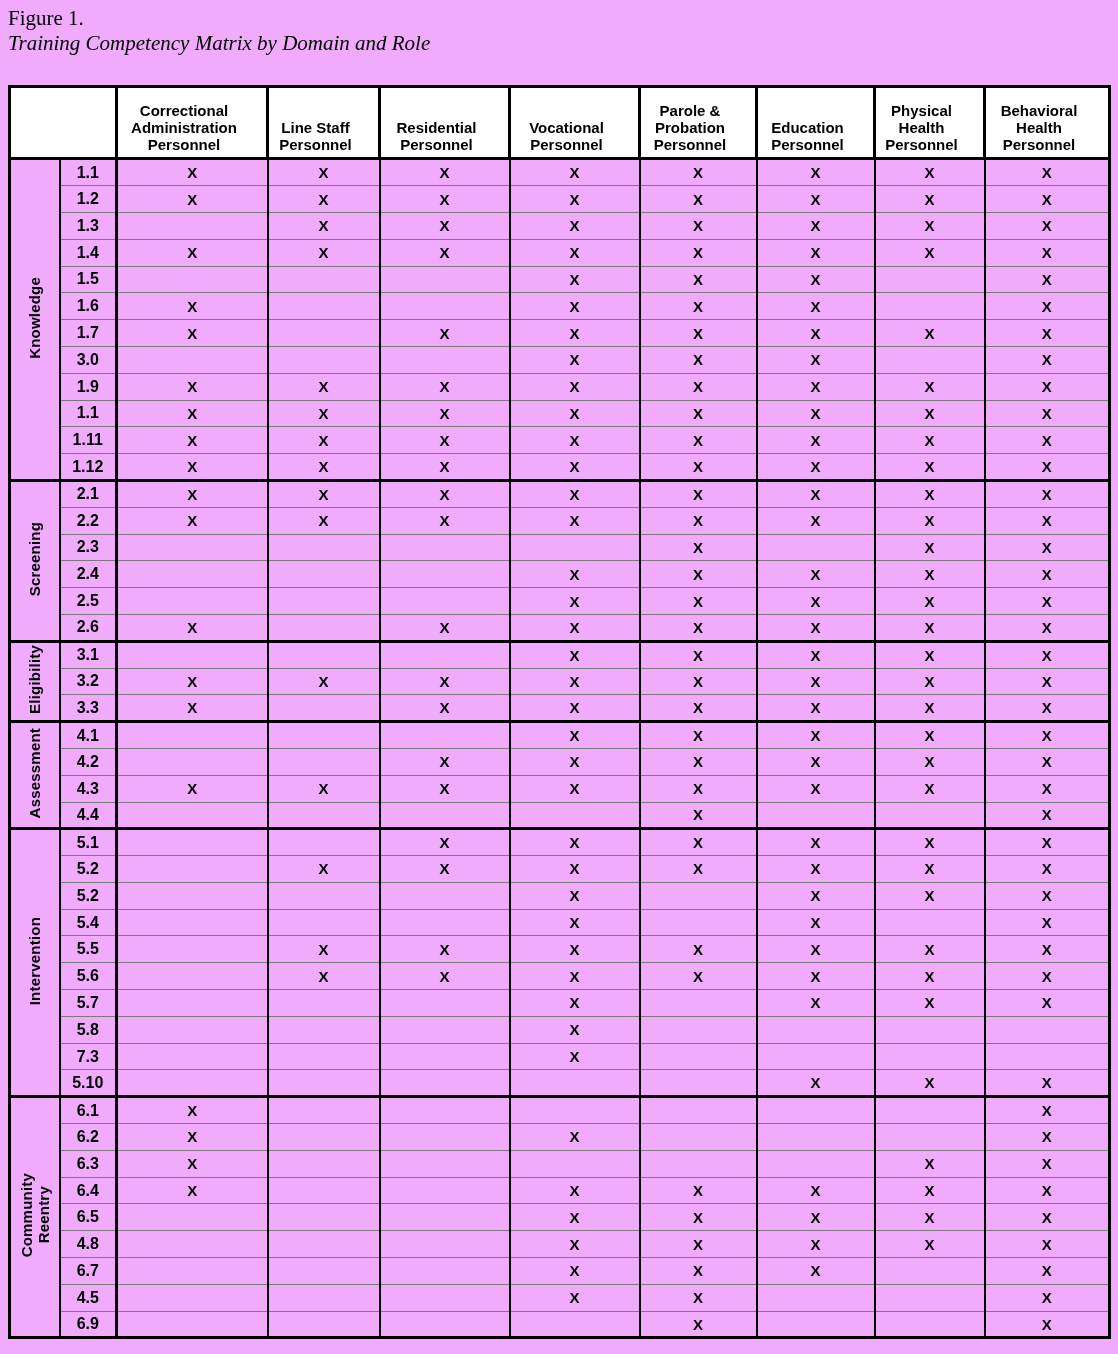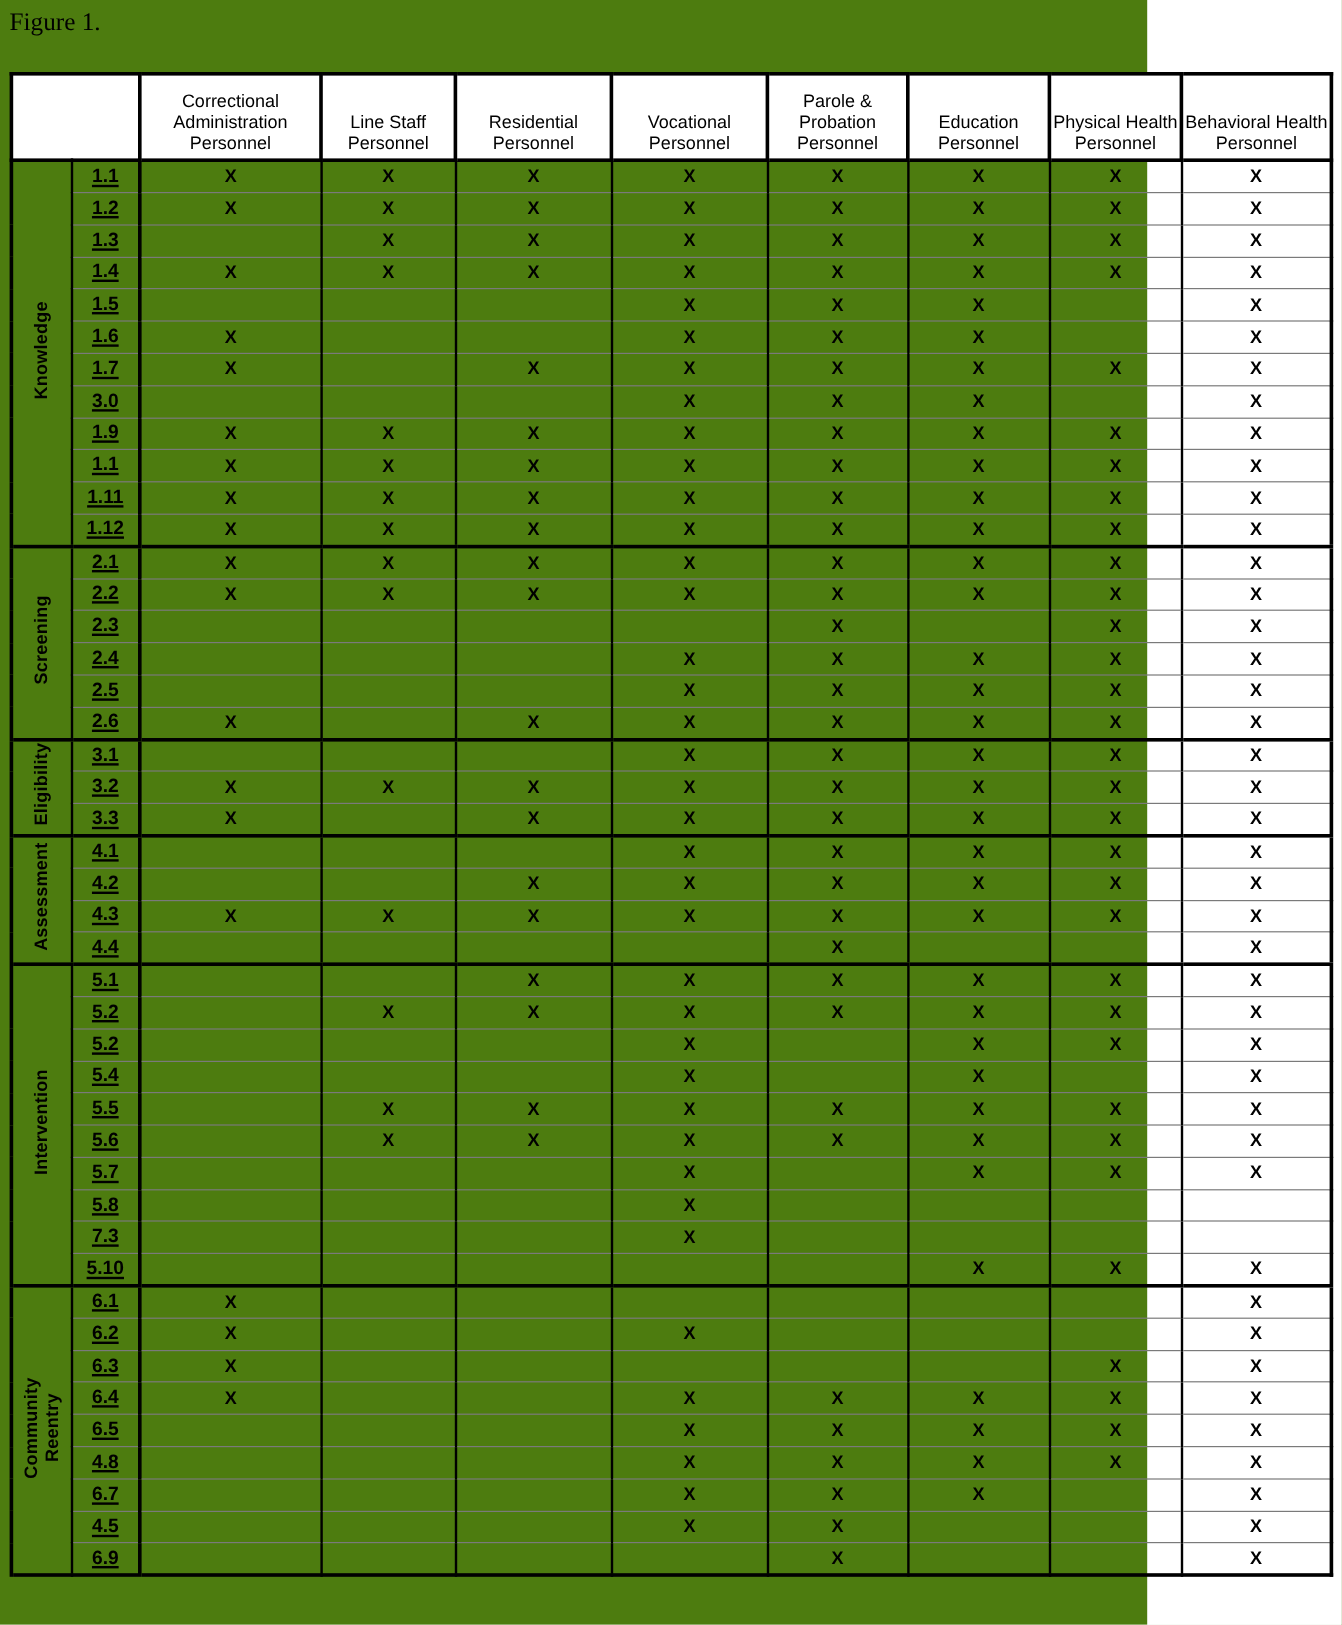--- a/index.html
+++ b/index.html
@@ -3,23 +3,23 @@
 <meta charset="utf-8">
 <style>
   html, body {
     margin: 0;
     padding: 0;
     background: #ffffff;
     width: 1118px;
   }
   .page {
     position: relative;
-    width: 956px;
+    width: 1118px;
     height: 1354px;
-    background: #4d7c0f;
+    background: #f0abfc;
     font-family: "Liberation Sans", sans-serif;
     color: #000;
     box-sizing: border-box;
     padding: 6px 8px 0 8px;
   }
   .fig-label {
     font-family: "Liberation Serif", serif;
     font-size: 21px;
     line-height: 1.2;
     color: #000;
@@ -36,23 +36,23 @@
     table-layout: fixed;
     width: 1100px;
     margin-top: 29px;
     border: 3px solid #000;
   }
   table.matrix th {
     border: 3px solid #000;
     vertical-align: bottom;
     text-align: center;
     font-size: 15px;
-    font-weight: normal;
+    font-weight: bold;
     line-height: 1.15;
-    padding: 3px 1px 4px 1px;
+    padding: 3px 17px 4px 1px;
     background: #fff;
   }
   table.matrix th.corner {
     border-right: 3px solid #000;
   }
   thead tr { height: 72px; }
   tbody tr { height: 26.8px; }
   td.domain {
     border-right: 2px solid #000;
     border-top: 3px solid #000;
@@ -74,21 +74,20 @@
   td.rownum {
     border-right: 3px solid #000;
     border-top: 1px solid #7a7a7a;
     text-align: center;
     vertical-align: middle;
     font-weight: bold;
     font-size: 16px;
     padding: 0;
   }
   td.rownum .rownum-text {
-    text-decoration: underline;
     text-decoration-thickness: 1.5px;
     text-underline-offset: 2px;
   }
   td.cell {
     border-left: 2px solid #000;
     border-right: 2px solid #000;
     border-top: 1px solid #7a7a7a;
     text-align: center;
     vertical-align: middle;
     font-size: 15px;
@@ -98,20 +97,21 @@
   tbody tr.grp td.rownum,
   tbody tr.grp td.cell {
     border-top: 3px solid #000;
   }
 </style>
 </head>
 <body>
 
 <div class="page">
   <div class="fig-label">Figure 1.</div>
+  <div class="fig-title">Training Competency Matrix by Domain and Role</div>
 
   <table class="matrix">
     <colgroup>
         <col style="width:50px">
         <col style="width:57px">
         <col style="width:151px">
         <col style="width:112px">
         <col style="width:130px">
         <col style="width:130px">
         <col style="width:117px">

